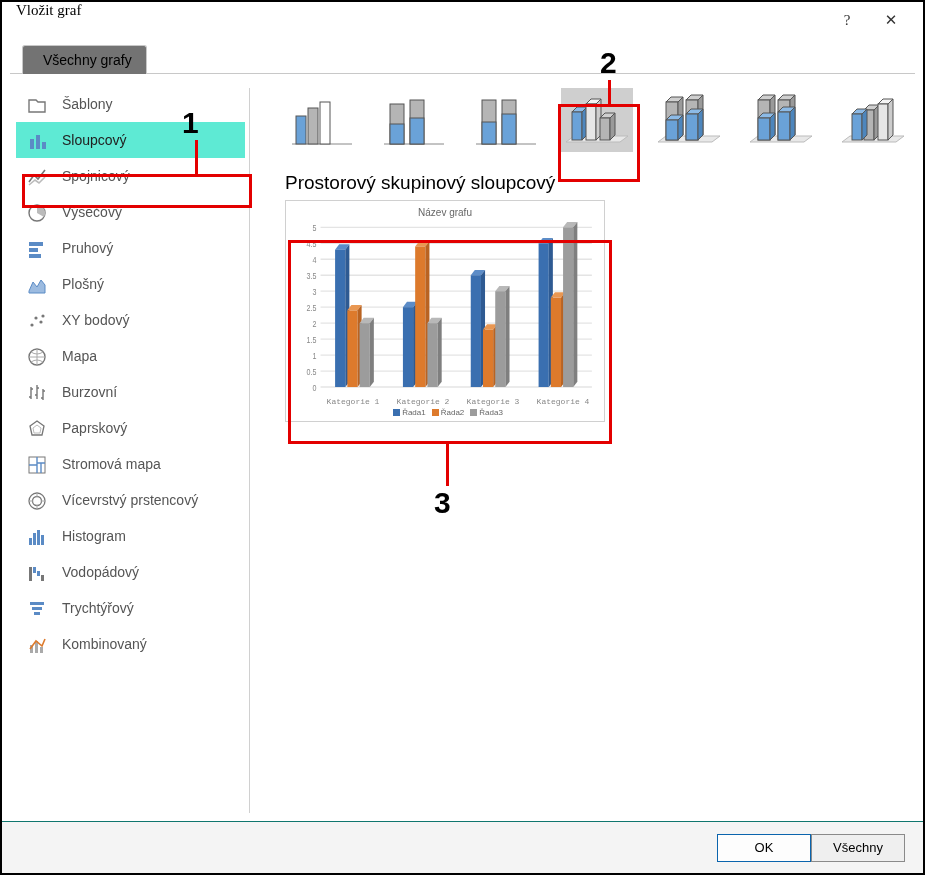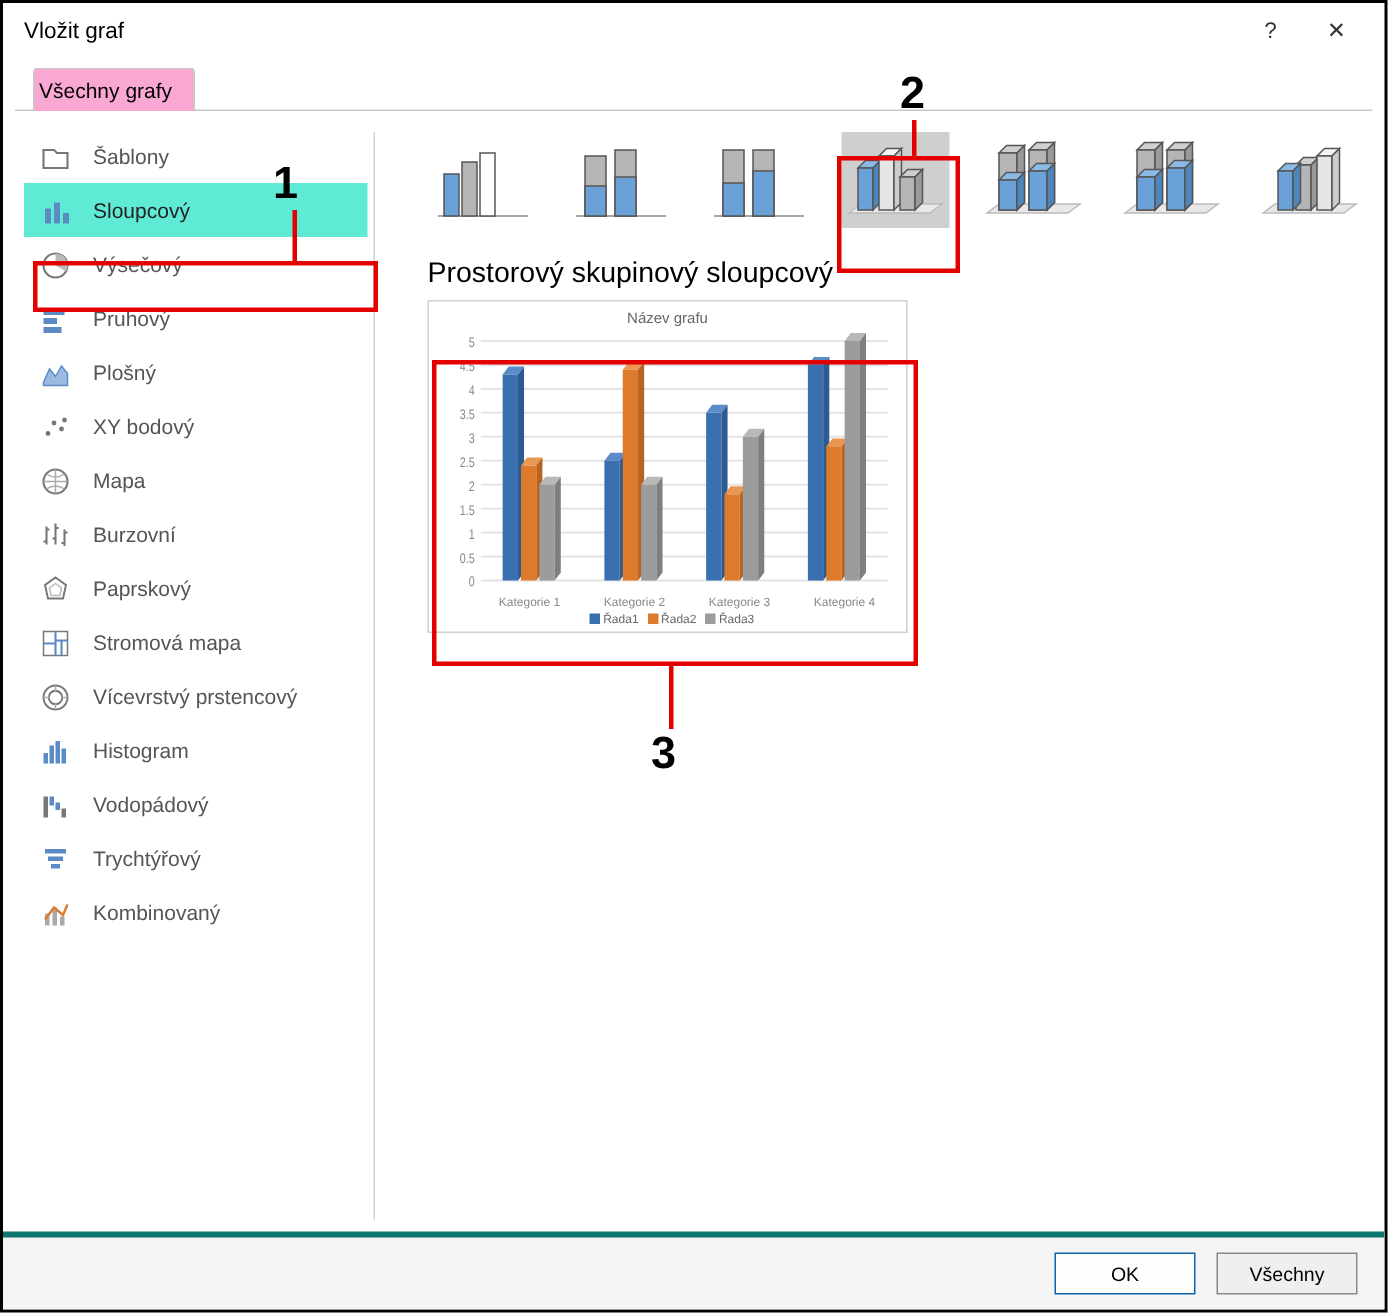--- a/index.html
+++ b/index.html
@@ -9,24 +9,24 @@
     font-size: 14px;
     background: #fff;
     width: 925px;
     height: 875px;
     border: 2px solid #000;
     position: relative;
     overflow: hidden;
   }
   .titlebar {
     display: flex;
-    align-items: center;
     height: 36px;
     padding: 0 10px 0 14px;
     font-size: 15px;
+    font-family: Liberation Serif, serif;
   }
   .titlebar .title { flex: 1; }
   .titlebar .btn {
     width: 44px;
     height: 36px;
     display: flex;
     align-items: center;
     justify-content: center;
     font-size: 15px;
     color: #333;
@@ -34,24 +34,24 @@
   }
   .tabstrip {
     height: 32px;
     border-bottom: 1px solid #c8c8c8;
     display: flex;
     align-items: flex-end;
     padding-left: 12px;
     margin: 4px 8px 0 8px;
   }
   .tab {
-    padding: 6px 14px 6px 3px;
+    padding: 6px 14px 6px 20px;
     border: 1px solid #c8c8c8;
     border-bottom: none;
-    background: #f9a8d4;
+    background: #737373;
     position: relative;
     top: 1px;
     border-radius: 3px 3px 0 0;
     font-size: 14px;
   }
   .body {
     display: flex;
     padding: 10px 14px 0 14px;
     height: calc(100% - 36px - 36px - 56px);
   }
@@ -132,30 +132,30 @@
   .preview-legend {
     text-align: center;
     font-size: 8px;
     color: #666;
     margin-top: 2px;
   }
   .lg-box { display:inline-block; width:7px; height:7px; margin: 0 2px 0 6px; vertical-align: middle;}
   .preview-catlabels {
     display:flex; justify-content:space-around; font-size:8px; color:#888; margin-top:2px;
     padding-left: 26px;
+    font-family: Liberation Mono, monospace;
   }
   .footer {
     position: absolute;
     bottom: 0; left: 0; right: 0;
     height: 52px;
-    border-top: 4px solid #0f766e;
+    border-top: 1px solid #0f766e;
     display: flex;
     align-items: center;
     justify-content: flex-end;
-    gap: 14px;
     padding-right: 18px;
     background: #f4f4f4;
   }
   .btn-std {
     min-width: 94px;
     height: 28px;
     border: 1px solid #8a8a8a;
     background: #efefef;
     font-size: 13px;
     display: flex;
@@ -198,20 +198,29 @@
       </div>
       <div class="cat-item selected">
         <span class="ico">
           <svg width="20" height="20" viewBox="0 0 20 20">
             <rect x="3" y="8" width="4" height="10" fill="#5b8bc5"></rect>
             <rect x="9" y="4" width="4" height="14" fill="#5b8bc5"></rect>
             <rect x="15" y="11" width="4" height="7" fill="#5b8bc5"></rect>
           </svg>
         </span>
         <span>Sloupcový</span>
+      </div>
+      <div class="cat-item">
+        <span class="ico">
+          <svg width="20" height="20" viewBox="0 0 20 20">
+            <polyline points="2,15 7,8 11,12 18,3" fill="none" stroke="#777" stroke-width="1.6"></polyline>
+            <polyline points="2,18 8,13 12,16 18,10" fill="none" stroke="#bbb" stroke-width="1.6"></polyline>
+          </svg>
+        </span>
+        <span>Spojnicový</span>
       </div>
       <div class="cat-item">
         <span class="ico">
           <svg width="20" height="20" viewBox="0 0 20 20">
             <circle cx="10" cy="10" r="8" fill="none" stroke="#777" stroke-width="1.4"></circle>
             <path d="M10 10 L10 2 A8 8 0 0 1 17 14 z" fill="#bbb"></path>
           </svg>
         </span>
         <span>Výsečový</span>
       </div>

